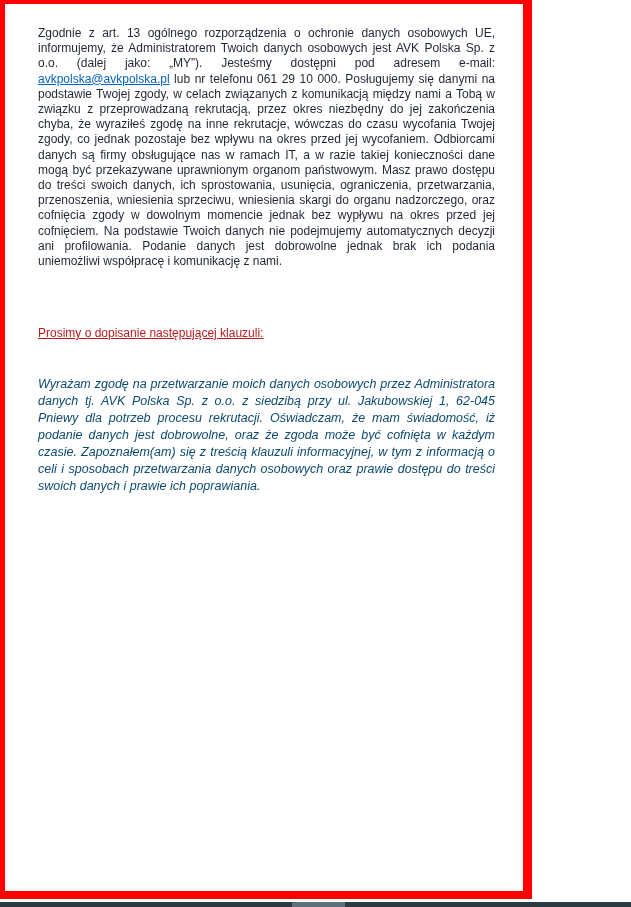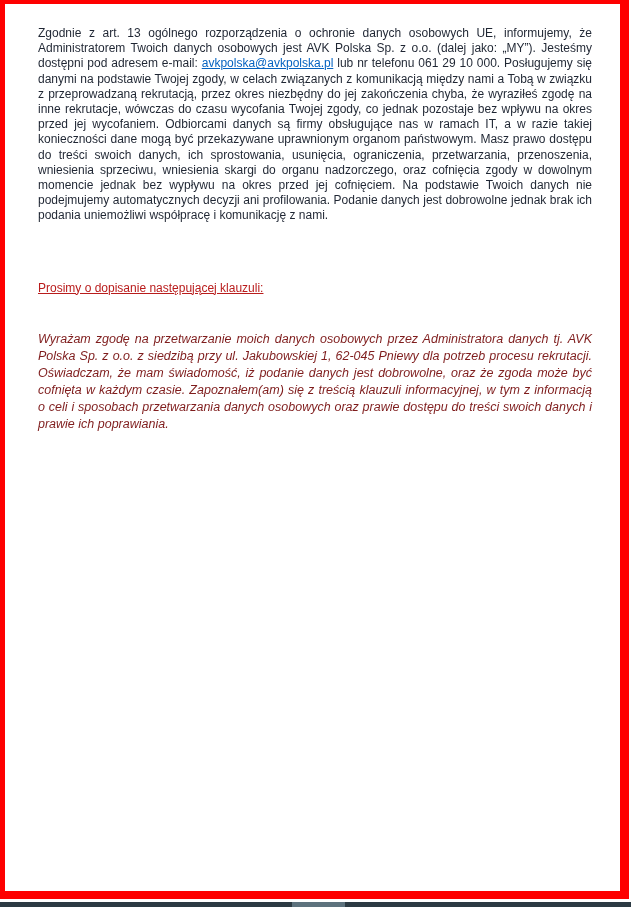--- a/index.html
+++ b/index.html
@@ -8,21 +8,21 @@
   }
   body {
     width: 631px;
     height: 907px;
     background: #ffffff;
     overflow: hidden;
     font-family: "Liberation Sans", "DejaVu Sans", sans-serif;
   }
   .page {
     box-sizing: border-box;
-    width: 629px;
+    width: 532px;
     height: 899px;
     background: #ffffff;
     border-style: solid;
     border-color: #fe0000;
     border-width: 4px 9px 8px 5px;
   }
   .content {
     padding: 22px 28px 0 33px;
   }
   .body-text {
@@ -45,21 +45,21 @@
   }
   .underlined {
     text-decoration: underline;
   }
   .consent-text {
     margin: 35px 0 0 0;
     font-size: 12.5px;
     line-height: 17px;
     font-style: italic;
     text-align: justify;
-    color: #7f1d1d;
+    color: #0c4a6e;
   }
   .bottom-gap {
     height: 3px;
     background: #ffffff;
   }
   .bottom-bar {
     position: relative;
     height: 5px;
     background: #2c3a43;
   }

